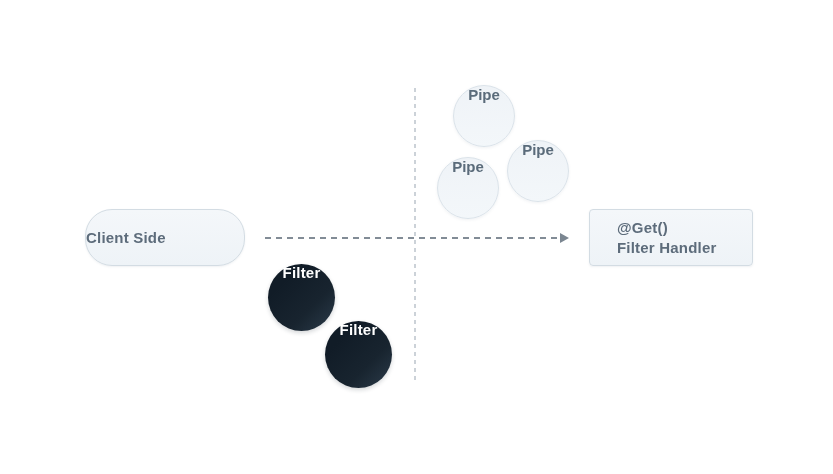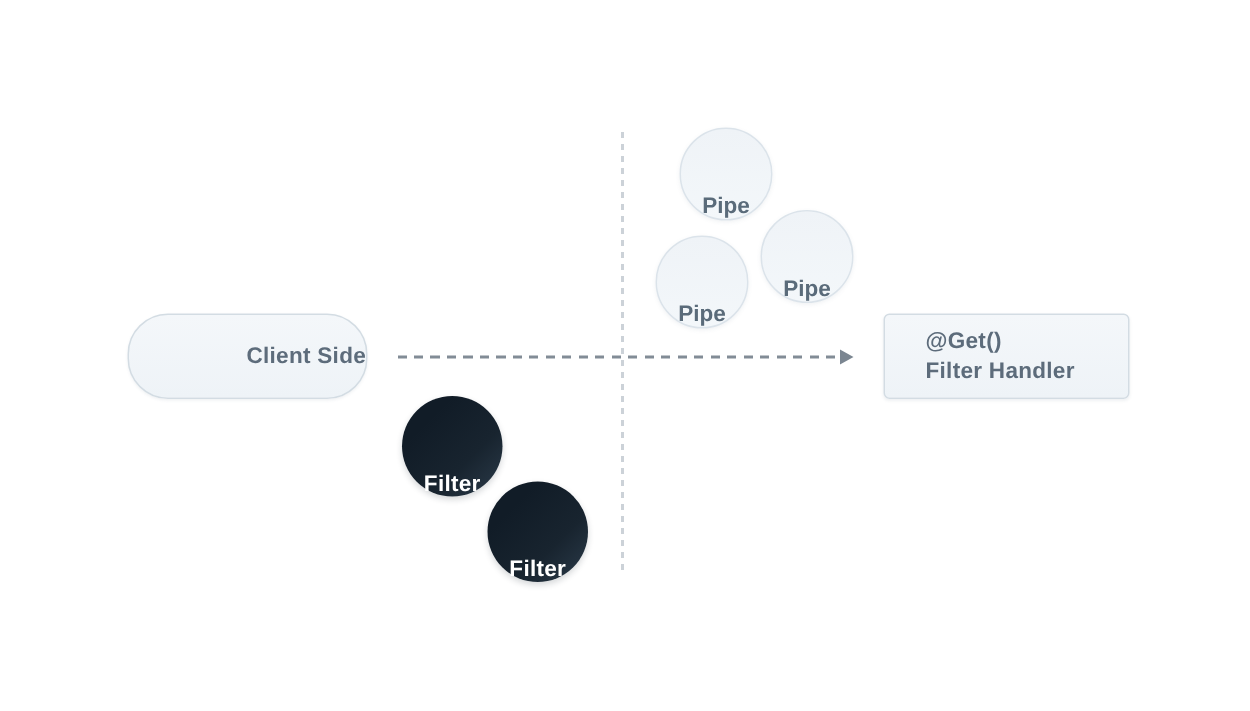--- a/index.html
+++ b/index.html
@@ -61,21 +61,21 @@
     font-weight: 600;
     letter-spacing: 0.2px;
   }
   .client-box {
     left: 85px;
     top: 209px;
     width: 160px;
     height: 57px;
     display: flex;
     align-items: center;
-    justify-content: flex-end;
+    justify-content: flex-start;
     border-radius: 27px;
   }
   .route-box {
     left: 589px;
     top: 209px;
     width: 164px;
     height: 57px;
     display: flex;
     flex-direction: column;
     justify-content: center;
@@ -87,40 +87,40 @@
   .pipe-circle {
     position: absolute;
     box-sizing: border-box;
     width: 62px;
     height: 62px;
     border-radius: 50%;
     background: linear-gradient(to bottom, #eff3f7, #f3f7fa);
     border: 1px solid #dbe3ea;
     box-shadow: 0 1px 3px rgba(96, 118, 138, 0.10);
     display: flex;
-    align-items: flex-end;
+    align-items: flex-start;
     justify-content: center;
     color: #5a6b7a;
     font-size: 15px;
     font-weight: 600;
   }
   .pipe-1 { left: 453px; top: 85px; }
   .pipe-2 { left: 507px; top: 140px; }
   .pipe-3 { left: 437px; top: 157px; }
 
   
   .filter-circle {
     position: absolute;
     width: 67px;
     height: 67px;
     border-radius: 50%;
     background: linear-gradient(135deg, #111c27 25%, #18242f 65%, #2b3b4a 100%);
     box-shadow: 0 2px 4px rgba(20, 32, 44, 0.18);
     display: flex;
-    align-items: flex-end;
+    align-items: flex-start;
     justify-content: center;
     color: #ffffff;
     font-size: 15px;
     font-weight: 600;
     letter-spacing: 0.2px;
   }
   .filter-1 { left: 268px; top: 264px; }
   .filter-2 { left: 325px; top: 321px; }
 </style>
 </head>

